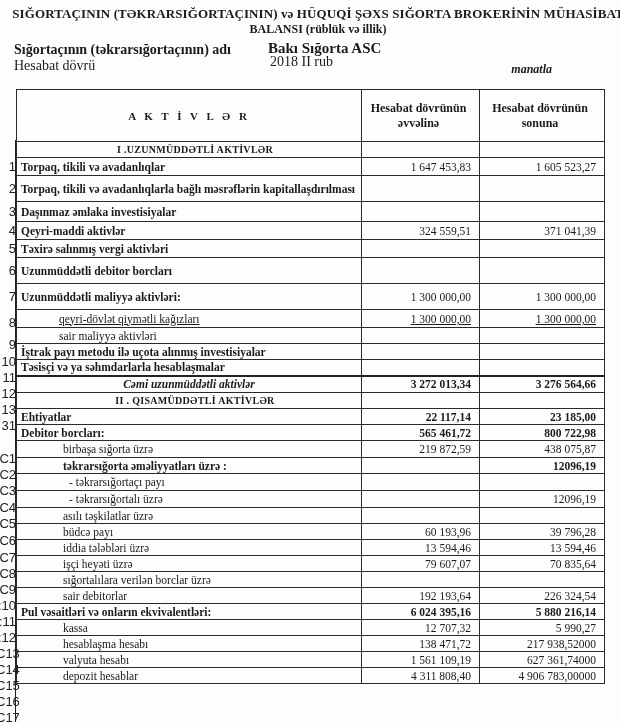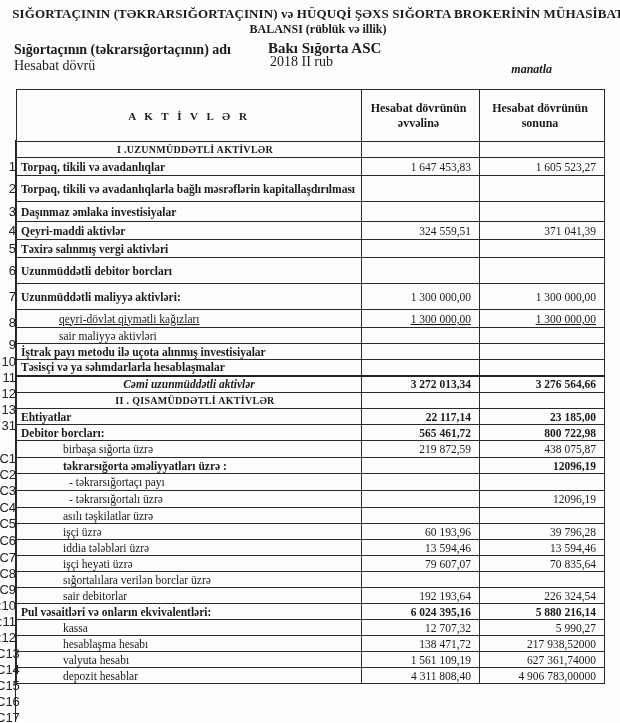--- a/index.html
+++ b/index.html
@@ -163,21 +163,21 @@
         <td class="c-name ind3">- təkrarsığortalı üzrə</td>
         <td class="c-v1"></td>
         <td class="c-v2">12096,19</td>
       </tr>
       <tr style="height: 16px;">
         <td class="c-name ind2">asılı təşkilatlar üzrə</td>
         <td class="c-v1"></td>
         <td class="c-v2"></td>
       </tr>
       <tr style="height: 16px;">
-        <td class="c-name ind2">işçi üzrə</td>
+        <td class="c-name ind2">büdcə payı</td>
         <td class="c-v1">60 193,96</td>
         <td class="c-v2">39 796,28</td>
       </tr>
       <tr style="height: 16px;">
         <td class="c-name ind2">iddia tələbləri üzrə</td>
         <td class="c-v1">13 594,46</td>
         <td class="c-v2">13 594,46</td>
       </tr>
       <tr style="height: 16px;">
         <td class="c-name ind2">işçi heyəti üzrə</td>

